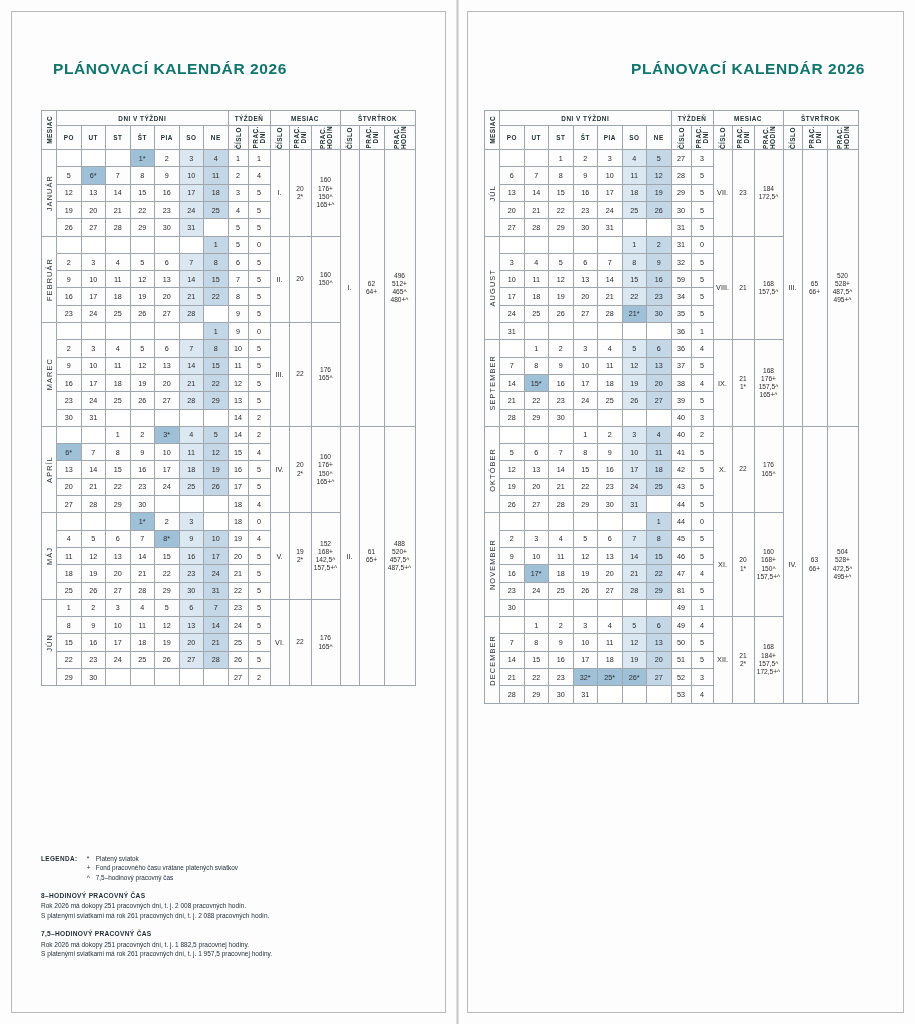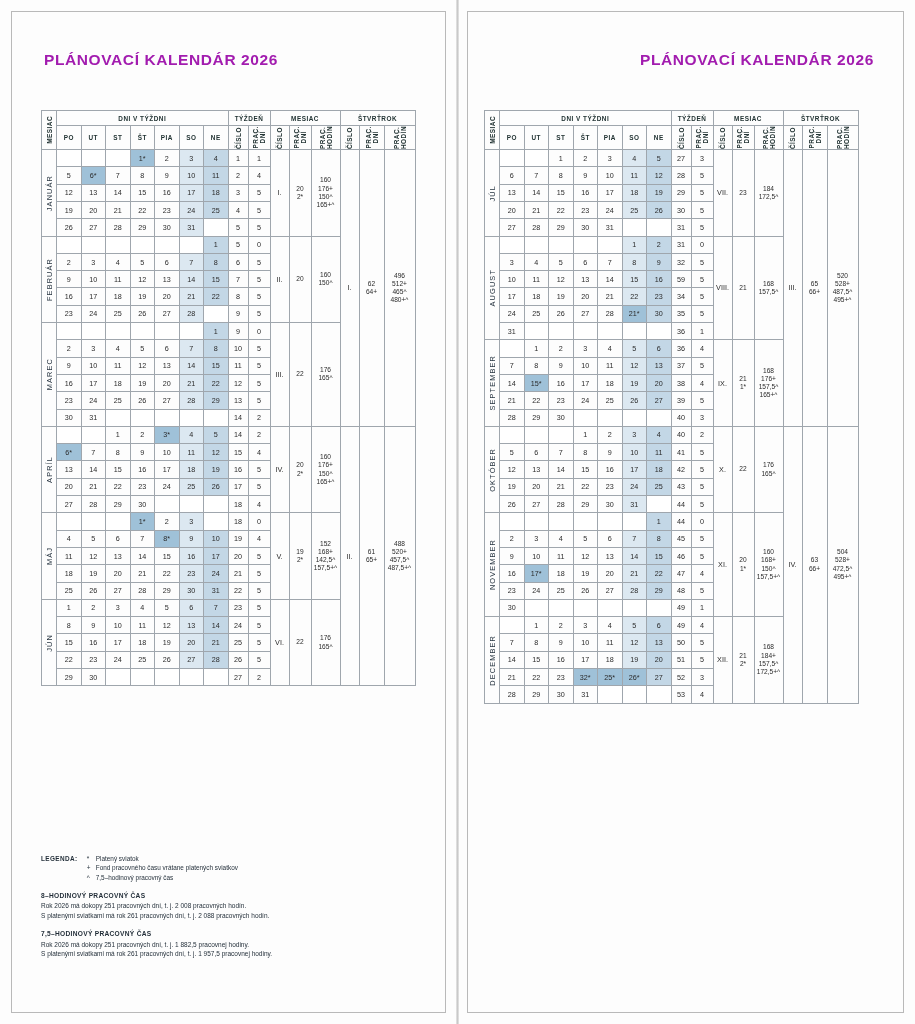--- a/index.html
+++ b/index.html
@@ -33,22 +33,22 @@
     border:1px solid #b9b9b9;
   }
   .pf-left { left:11px; top:11px; right:10px; bottom:11px; }
   .pf-right { left:10px; top:11px; right:11px; bottom:11px; }
 
   h1.title {
     position:absolute;
     font-size:15.5px;
     letter-spacing:0.6px;
     font-weight:bold;
-    color:#a21caf;
-    margin:3px;
+    color:#0f766e;
+    margin:12px;
   }
   .title-left { left:41px; top:48px; }
   .title-right { right:38px; top:48px; text-align:right; }
 
   table.cal {
     position:absolute;
     border-collapse:collapse;
     font-size:7.2px;
     color:#2a2a2a;
   }
@@ -942,21 +942,21 @@
             <td class="wk-days">4</td>
           </tr>
           <tr>
             <td class="daycol">23</td>
             <td class="daycol">24</td>
             <td class="daycol">25</td>
             <td class="daycol">26</td>
             <td class="daycol">27</td>
             <td class="daycol sat">28</td>
             <td class="daycol wkend">29</td>
-            <td class="wk-num">48</td>
+            <td class="wk-num">81</td>
             <td class="wk-days">5</td>
           </tr>
           <tr>
             <td class="daycol">30</td>
             <td class="daycol empty"></td>
             <td class="daycol empty"></td>
             <td class="daycol empty"></td>
             <td class="daycol empty"></td>
             <td class="daycol empty"></td>
             <td class="daycol empty"></td>

